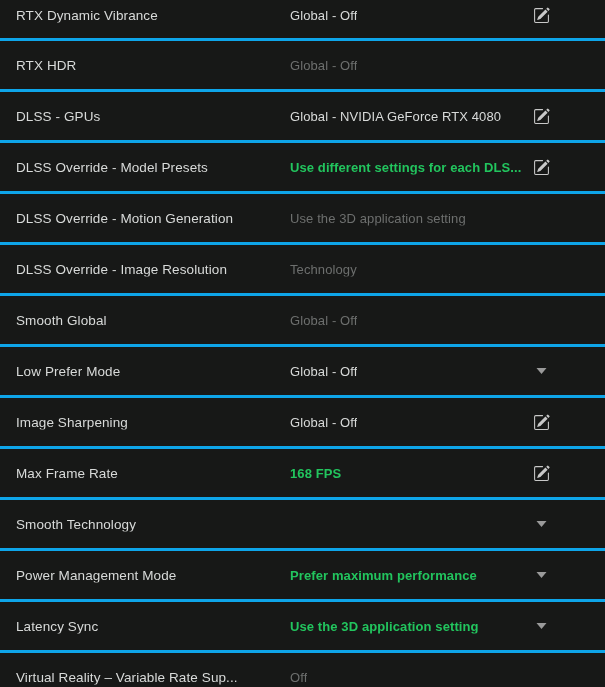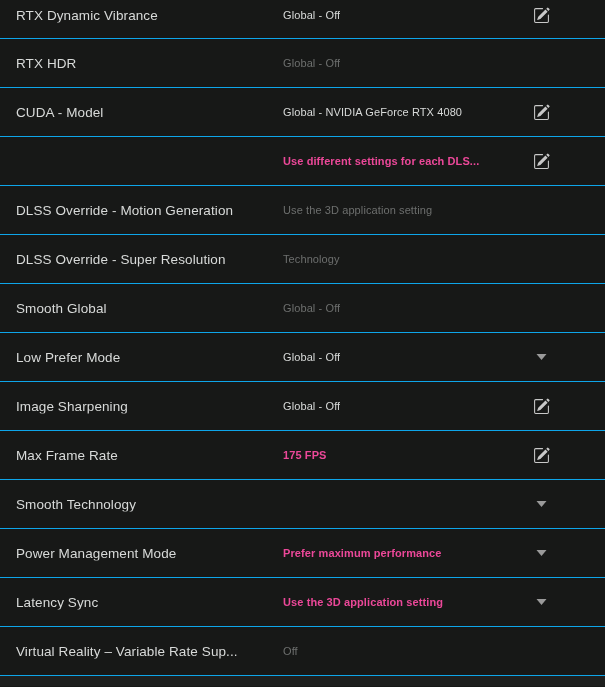--- a/index.html
+++ b/index.html
@@ -11,21 +11,21 @@
   #app {
     position: relative;
     width: 605px;
     height: 687px;
     overflow: hidden;
     background: #171817;
   }
   .row {
     position: relative;
     height: 48px;
-    border-bottom: 1px solid #0ea5e9;
+    border-bottom: 3px solid #0ea5e9;
     background: #171817;
   }
   .row.first {
     height: 38px; 
   }
   .row.first .label,
   .row.first .value,
   .row.first .ctl { top: 40%; }
   .label {
     position: absolute;
@@ -35,32 +35,32 @@
     font-size: 13.5px;
     color: #d8dad9;
     letter-spacing: 0.1px;
     white-space: nowrap;
     max-width: 258px;
     overflow: hidden;
     text-overflow: ellipsis;
   }
   .value {
     position: absolute;
-    left: 283px;
+    left: 290px;
     top: 50%;
     transform: translateY(-50%);
-    font-size: 11px;
+    font-size: 13px;
     color: #d8dad9;
     letter-spacing: 0.1px;
     white-space: nowrap;
     max-width: 248px;
     overflow: hidden;
     text-overflow: ellipsis;
   }
-  .value.strong { color: #ec4899; font-weight: bold; }
+  .value.strong { color: #22c55e; font-weight: bold; }
   .value.muted  { color: #6d6f6e; }
   .ctl {
     position: absolute;
     left: 532px;
     top: 50%;
     transform: translateY(-50%);
     width: 18px;
     height: 18px;
     display: flex;
     align-items: center;
@@ -90,47 +90,48 @@
         </svg>
     </span>
   </div>
 
   <div class="row">
     <span class="label">RTX HDR</span>
     <span class="value muted">Global - Off</span>
   </div>
 
   <div class="row">
-    <span class="label">CUDA - Model</span>
+    <span class="label">DLSS - GPUs</span>
     <span class="value">Global - NVIDIA GeForce RTX 4080</span>
     <span class="ctl">
       <svg width="17" height="17" viewBox="0 0 16 16" fill="currentColor">
           <path d="M15.502 1.94a.5.5 0 0 1 0 .706L14.459 3.69l-2-2L13.502.646a.5.5 0 0 1 .707 0l1.293 1.293zm-1.75 2.456-2-2L4.939 9.21a.5.5 0 0 0-.121.196l-.805 2.414a.25.25 0 0 0 .316.316l2.414-.805a.5.5 0 0 0 .196-.12l6.813-6.814z"></path>
           <path fill-rule="evenodd" d="M1 13.5A1.5 1.5 0 0 0 2.5 15h11a1.5 1.5 0 0 0 1.5-1.5v-6a.5.5 0 0 0-1 0v6a.5.5 0 0 1-.5.5h-11a.5.5 0 0 1-.5-.5v-11a.5.5 0 0 1 .5-.5H9a.5.5 0 0 0 0-1H2.5A1.5 1.5 0 0 0 1 2.5v11z"></path>
         </svg>
     </span>
   </div>
 
   <div class="row">
+    <span class="label">DLSS Override - Model Presets</span>
     <span class="value strong">Use different settings for each DLS...</span>
     <span class="ctl">
       <svg width="17" height="17" viewBox="0 0 16 16" fill="currentColor">
           <path d="M15.502 1.94a.5.5 0 0 1 0 .706L14.459 3.69l-2-2L13.502.646a.5.5 0 0 1 .707 0l1.293 1.293zm-1.75 2.456-2-2L4.939 9.21a.5.5 0 0 0-.121.196l-.805 2.414a.25.25 0 0 0 .316.316l2.414-.805a.5.5 0 0 0 .196-.12l6.813-6.814z"></path>
           <path fill-rule="evenodd" d="M1 13.5A1.5 1.5 0 0 0 2.5 15h11a1.5 1.5 0 0 0 1.5-1.5v-6a.5.5 0 0 0-1 0v6a.5.5 0 0 1-.5.5h-11a.5.5 0 0 1-.5-.5v-11a.5.5 0 0 1 .5-.5H9a.5.5 0 0 0 0-1H2.5A1.5 1.5 0 0 0 1 2.5v11z"></path>
         </svg>
     </span>
   </div>
 
   <div class="row">
     <span class="label">DLSS Override - Motion Generation</span>
     <span class="value muted">Use the 3D application setting</span>
   </div>
 
   <div class="row">
-    <span class="label">DLSS Override - Super Resolution</span>
+    <span class="label">DLSS Override - Image Resolution</span>
     <span class="value muted">Technology</span>
   </div>
 
   <div class="row">
     <span class="label">Smooth Global</span>
     <span class="value muted">Global - Off</span>
   </div>
 
   <div class="row">
     <span class="label">Low Prefer Mode</span>
@@ -148,21 +149,21 @@
     <span class="ctl">
       <svg width="17" height="17" viewBox="0 0 16 16" fill="currentColor">
           <path d="M15.502 1.94a.5.5 0 0 1 0 .706L14.459 3.69l-2-2L13.502.646a.5.5 0 0 1 .707 0l1.293 1.293zm-1.75 2.456-2-2L4.939 9.21a.5.5 0 0 0-.121.196l-.805 2.414a.25.25 0 0 0 .316.316l2.414-.805a.5.5 0 0 0 .196-.12l6.813-6.814z"></path>
           <path fill-rule="evenodd" d="M1 13.5A1.5 1.5 0 0 0 2.5 15h11a1.5 1.5 0 0 0 1.5-1.5v-6a.5.5 0 0 0-1 0v6a.5.5 0 0 1-.5.5h-11a.5.5 0 0 1-.5-.5v-11a.5.5 0 0 1 .5-.5H9a.5.5 0 0 0 0-1H2.5A1.5 1.5 0 0 0 1 2.5v11z"></path>
         </svg>
     </span>
   </div>
 
   <div class="row">
     <span class="label">Max Frame Rate</span>
-    <span class="value strong">175 FPS</span>
+    <span class="value strong">168 FPS</span>
     <span class="ctl">
       <svg width="17" height="17" viewBox="0 0 16 16" fill="currentColor">
           <path d="M15.502 1.94a.5.5 0 0 1 0 .706L14.459 3.69l-2-2L13.502.646a.5.5 0 0 1 .707 0l1.293 1.293zm-1.75 2.456-2-2L4.939 9.21a.5.5 0 0 0-.121.196l-.805 2.414a.25.25 0 0 0 .316.316l2.414-.805a.5.5 0 0 0 .196-.12l6.813-6.814z"></path>
           <path fill-rule="evenodd" d="M1 13.5A1.5 1.5 0 0 0 2.5 15h11a1.5 1.5 0 0 0 1.5-1.5v-6a.5.5 0 0 0-1 0v6a.5.5 0 0 1-.5.5h-11a.5.5 0 0 1-.5-.5v-11a.5.5 0 0 1 .5-.5H9a.5.5 0 0 0 0-1H2.5A1.5 1.5 0 0 0 1 2.5v11z"></path>
         </svg>
     </span>
   </div>
 
   <div class="row">
     <span class="label">Smooth Technology</span>

